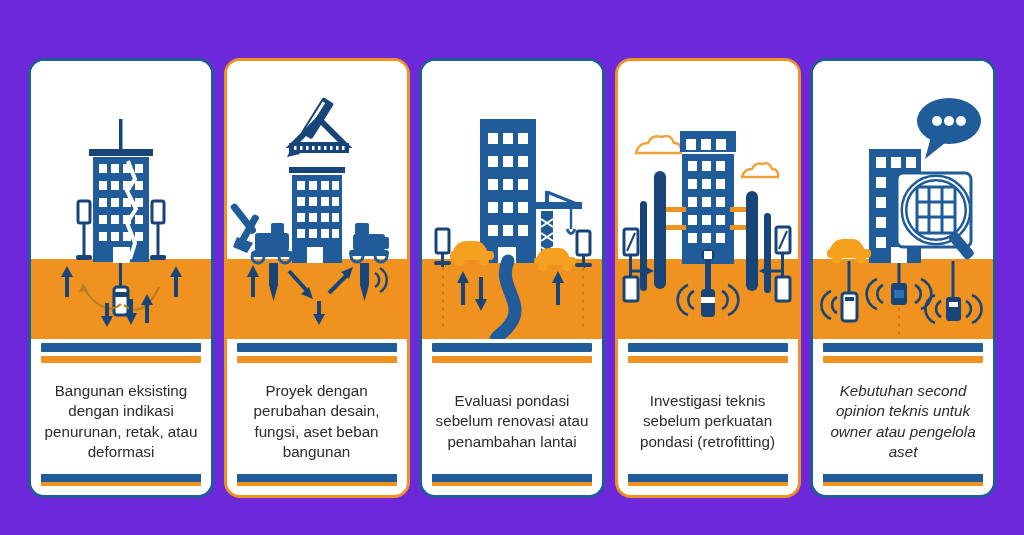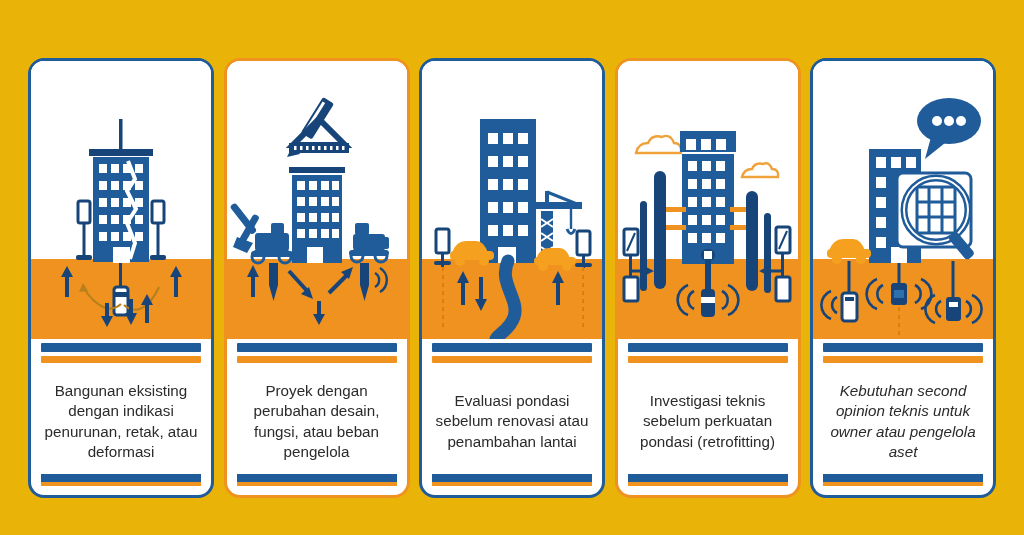--- a/index.html
+++ b/index.html
@@ -2,21 +2,21 @@
 <html><head>
 <meta charset="utf-8">
 <style>
   html,body{margin:0;padding:0;}
   body{
     width:1024px;height:535px;
     background:#fbfbfb;
     font-family:"Liberation Sans", sans-serif;
     overflow:hidden;
   }
-  .canvas{position:relative;width:1024px;height:535px;background:#eab308;}
+  .canvas{position:relative;width:1024px;height:535px;background:#6d28d9;}
   .cards{
     position:absolute;left:28px;top:58px;
     width:968px;height:440px;
     display:flex;justify-content:space-between;
   }
   .card{
     width:186px;height:440px;
     box-sizing:border-box;
     background:#ffffff;
     border:3px solid #1f5c99;
@@ -261,21 +261,21 @@
               <polygon points="92,264 86,253 98,253"></polygon>
           </g>
         </svg>
       </div>
       <div class="divider">
         <div class="dv-blue"></div>
         <div class="dv-gap"></div>
         <div class="dv-orange"></div>
       </div>
       <div class="caption">
-        <p>Proyek dengan perubahan desain, fungsi, atau beban pengelola</p>
+        <p>Proyek dengan perubahan desain, fungsi, aset beban bangunan</p>
       </div>
       <div class="footer">
         <div class="ft-blue"></div>
         <div class="ft-orange"></div>
       </div>
     </div>
 
     <div class="card" style="border-color: rgb(31, 92, 153);">
       <div class="illus">
         <div class="sky"></div>

